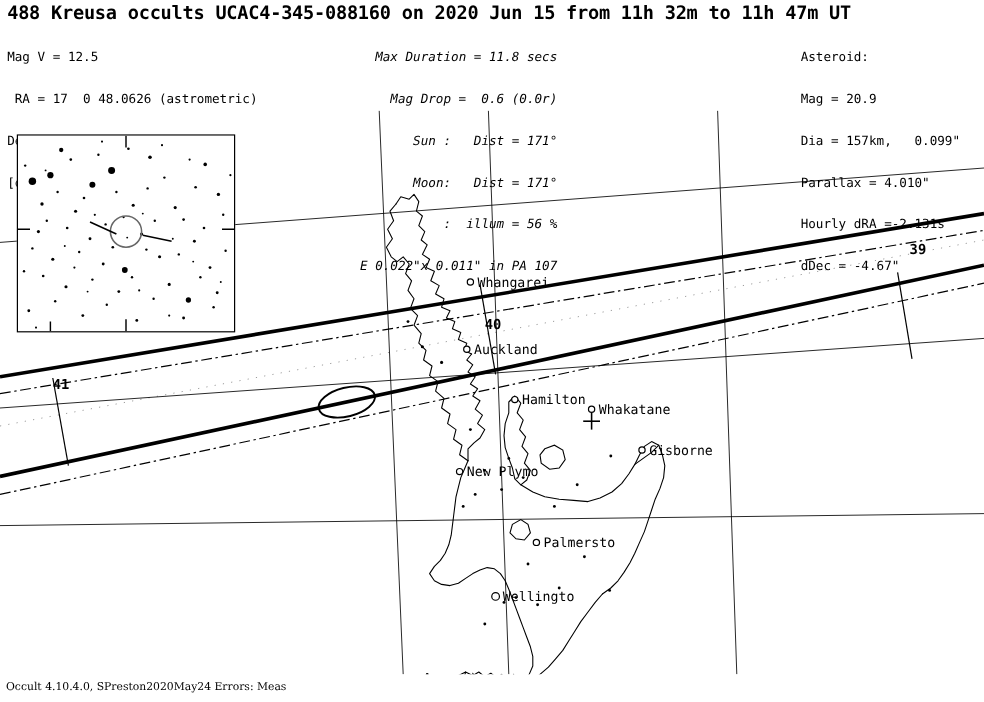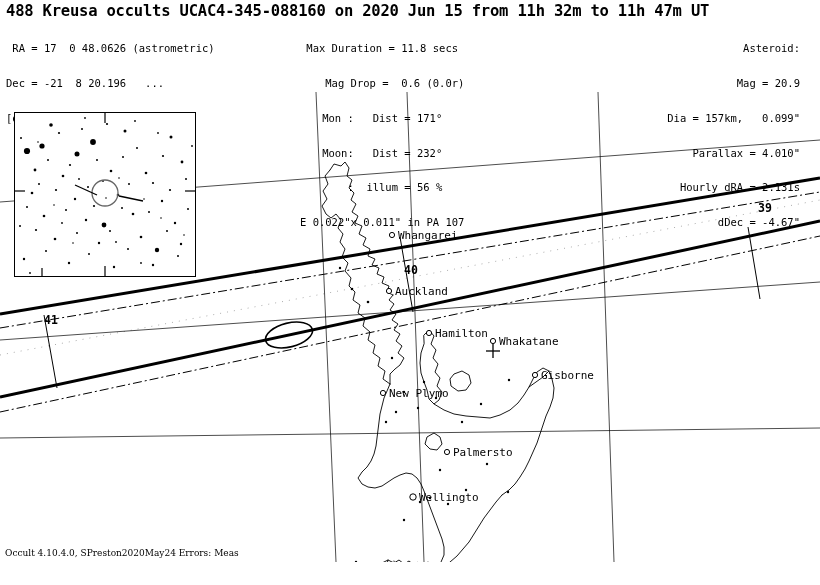--- a/index.html
+++ b/index.html
@@ -32,22 +32,22 @@
     letter-spacing: -0.2px;
     white-space: nowrap;
   }
   .col {
     position: absolute;
     font-size: 10.5px;
     line-height: 11.6px;
     white-space: pre;
   }
   #col-star  { left: 6px;   top: 20px; text-align: left; }
-  #col-circ  { left: 300px; top: 20px; text-align: center; }
-  #col-ast   { right: 8px;  top: 20px; text-align: right; }
+  #col-circ  { left: 300px; top: 20px; text-align: right; font-style: italic; }
+  #col-ast   { right: 8px;  top: 20px; }
   .col div { white-space: pre; }
 
   
   #map {
     position: absolute;
     left: 0; top: 92px;
     width: 820px;
     height: 470px;
     overflow: hidden;
   }
@@ -60,21 +60,21 @@
     width: 180px; height: 163px;
     border: 1px solid #000;
     background: #ffffff;
     overflow: hidden;
   }
   #starchart svg { display: block; }
 
   
   #footer {
     position: absolute;
-    left: 5px; top: 548px;
+    left: 5px; top: 568px;
     font-family: "DejaVu Serif", "Liberation Serif", serif;
     font-size: 9px;
     white-space: nowrap;
   }
 
   .maplabel {
     font-family: "DejaVu Sans Mono", "Liberation Mono", monospace;
     font-size: 11px;
     fill: #000;
   }
@@ -86,31 +86,32 @@
   }
 </style>
 </head>
 <body>
 
 <div id="header">
 
   <div id="title">488 Kreusa occults UCAC4-345-088160 on 2020 Jun 15 from 11h 32m to 11h 47m UT</div>
 
   <div class="col" id="col-star">
+    <div>Mag V = 12.5</div>
     <div> RA = 17  0 48.0626 (astrometric)</div>
     <div>Dec = -21  8 20.196   ...</div>
     <div>[of Date: 17  2  1, -21 10  4]</div>
     <div>  Prediction of 2020 Apr 13.8</div>
   </div>
 
   <div class="col" id="col-circ">
     <div>Max Duration = 11.8 secs</div>
     <div>    Mag Drop =  0.6 (0.0r)</div>
-    <div>Mon :   Dist = 171°</div>
-    <div>Moon:   Dist = 232°</div>
+    <div>Sun :   Dist = 171°</div>
+    <div>Moon:   Dist = 171°</div>
     <div>    :  illum = 56 %</div>
     <div>E 0.022"x 0.011" in PA 107</div>
   </div>
 
   <div class="col" id="col-ast">
     <div>Asteroid:</div>
     <div>Mag = 20.9</div>
     <div>Dia = 157km,   0.099"</div>
     <div>Parallax = 4.010"</div>
     <div>Hourly dRA =-2.131s</div>

